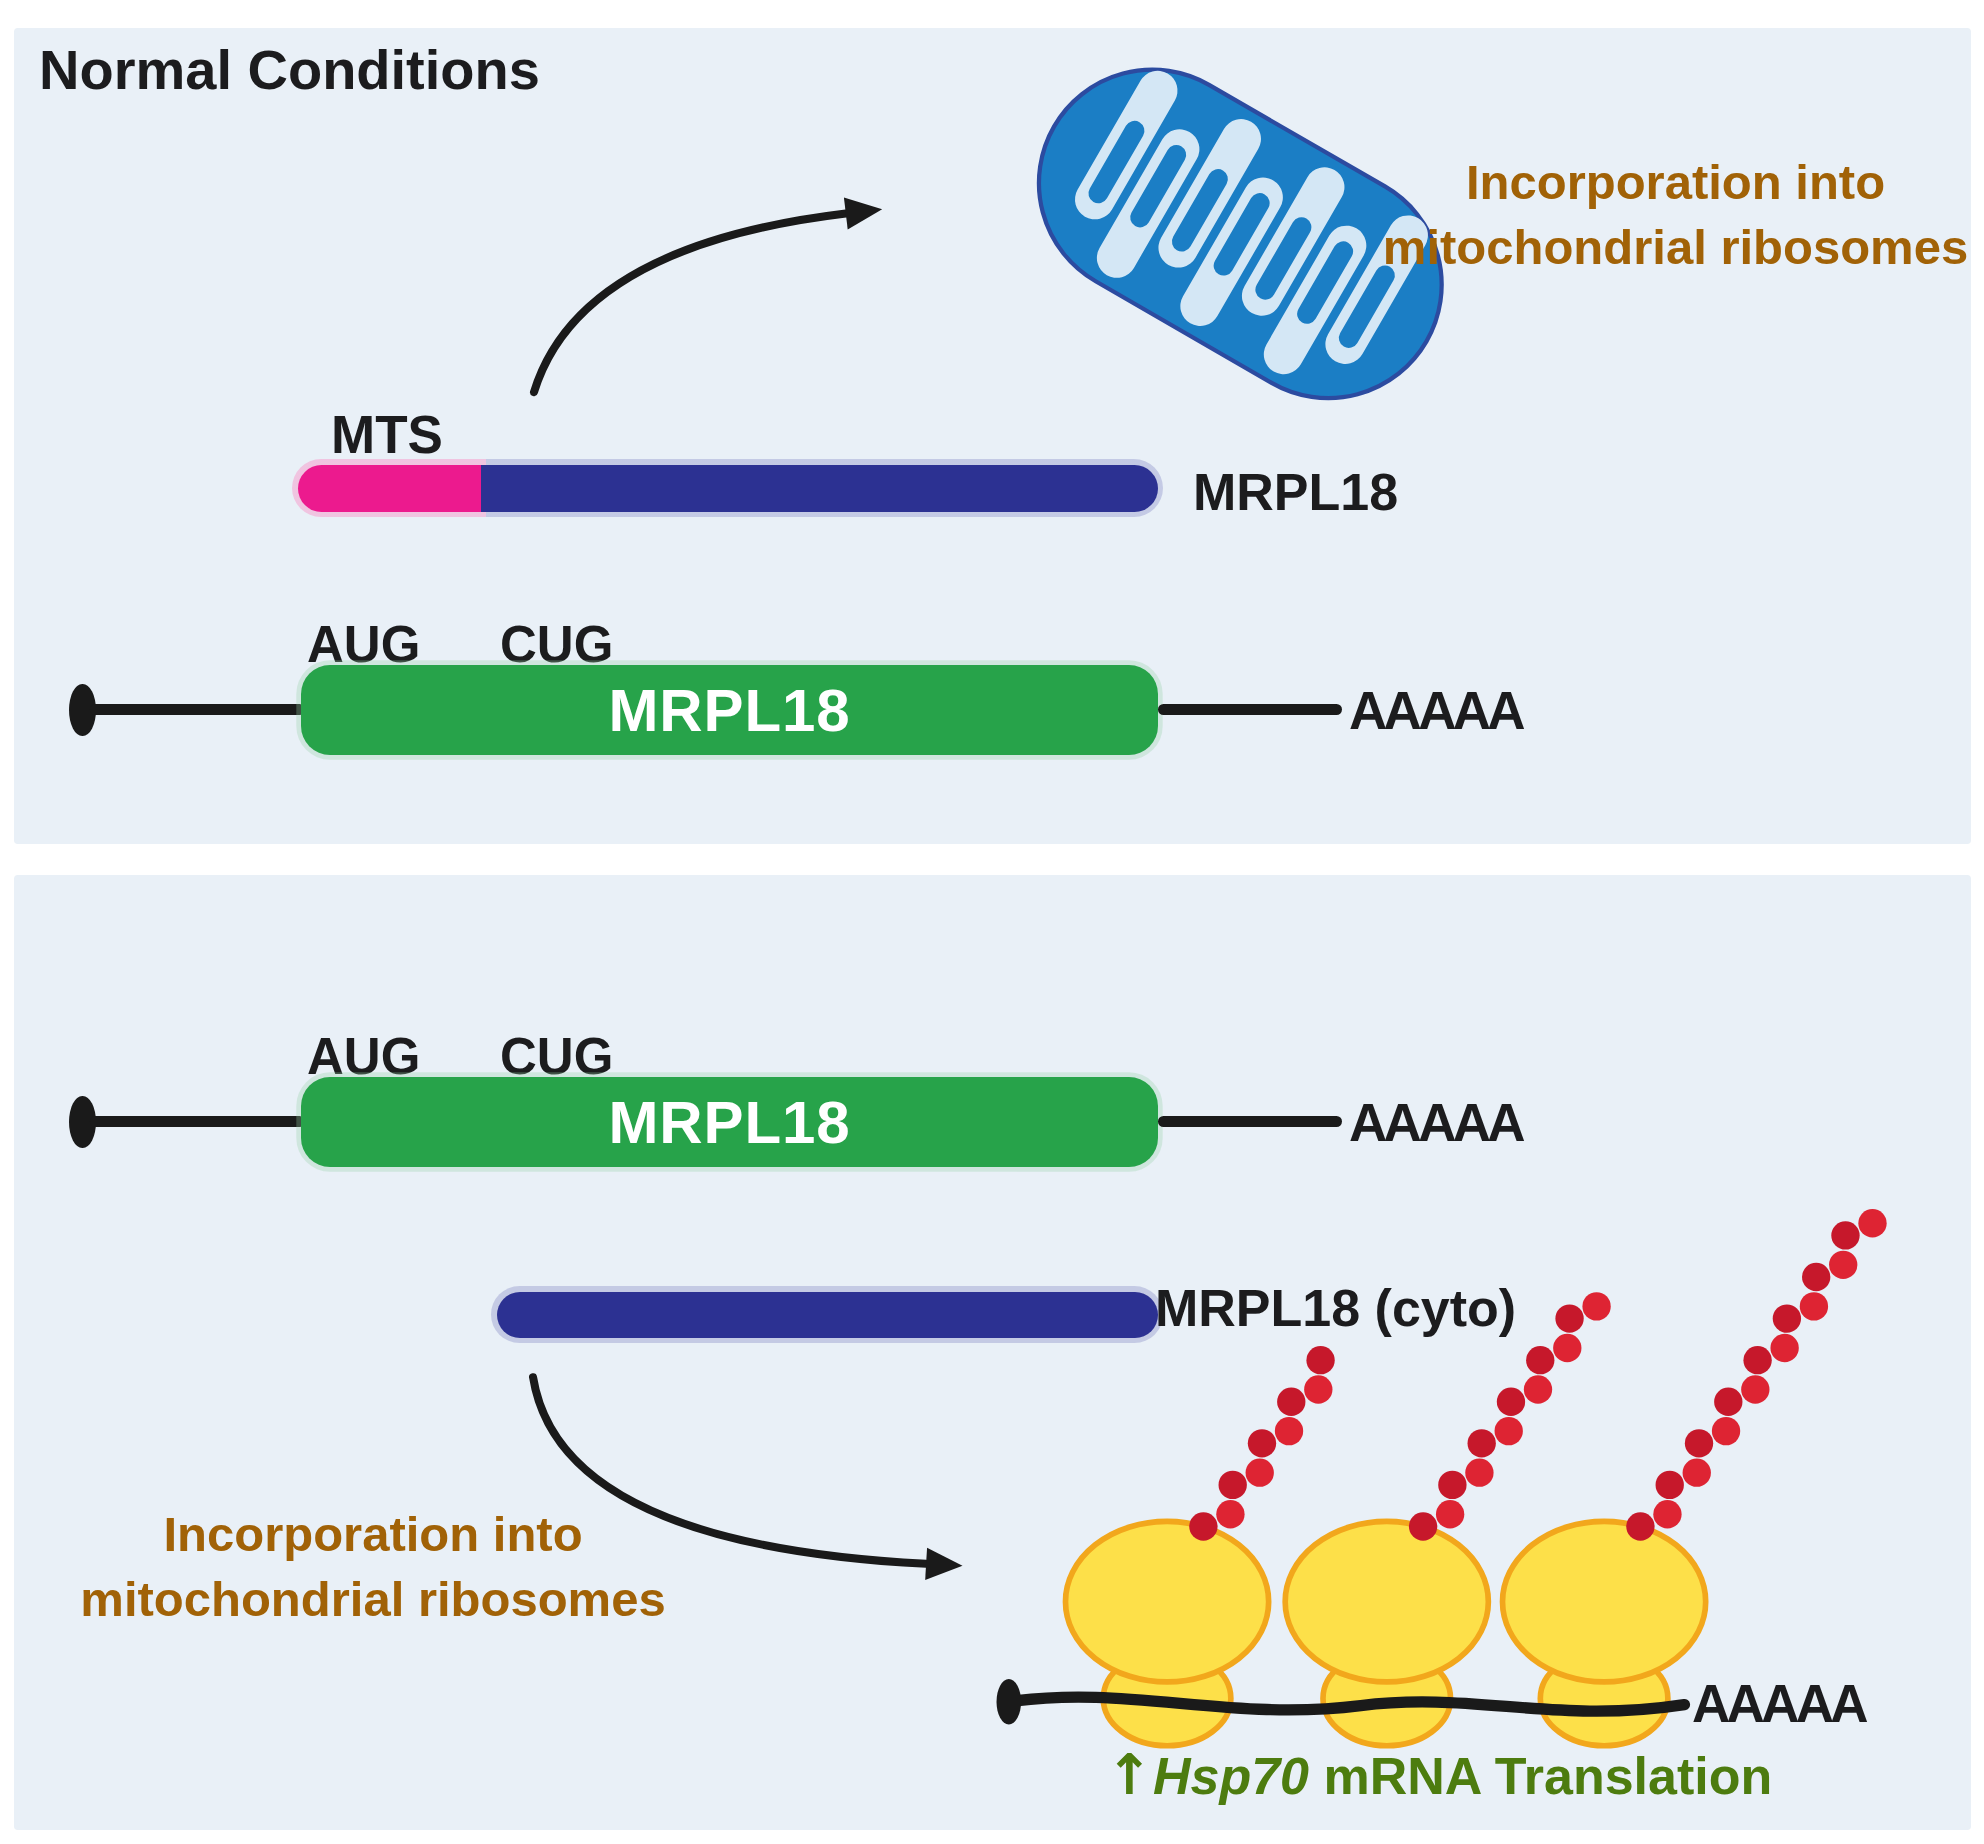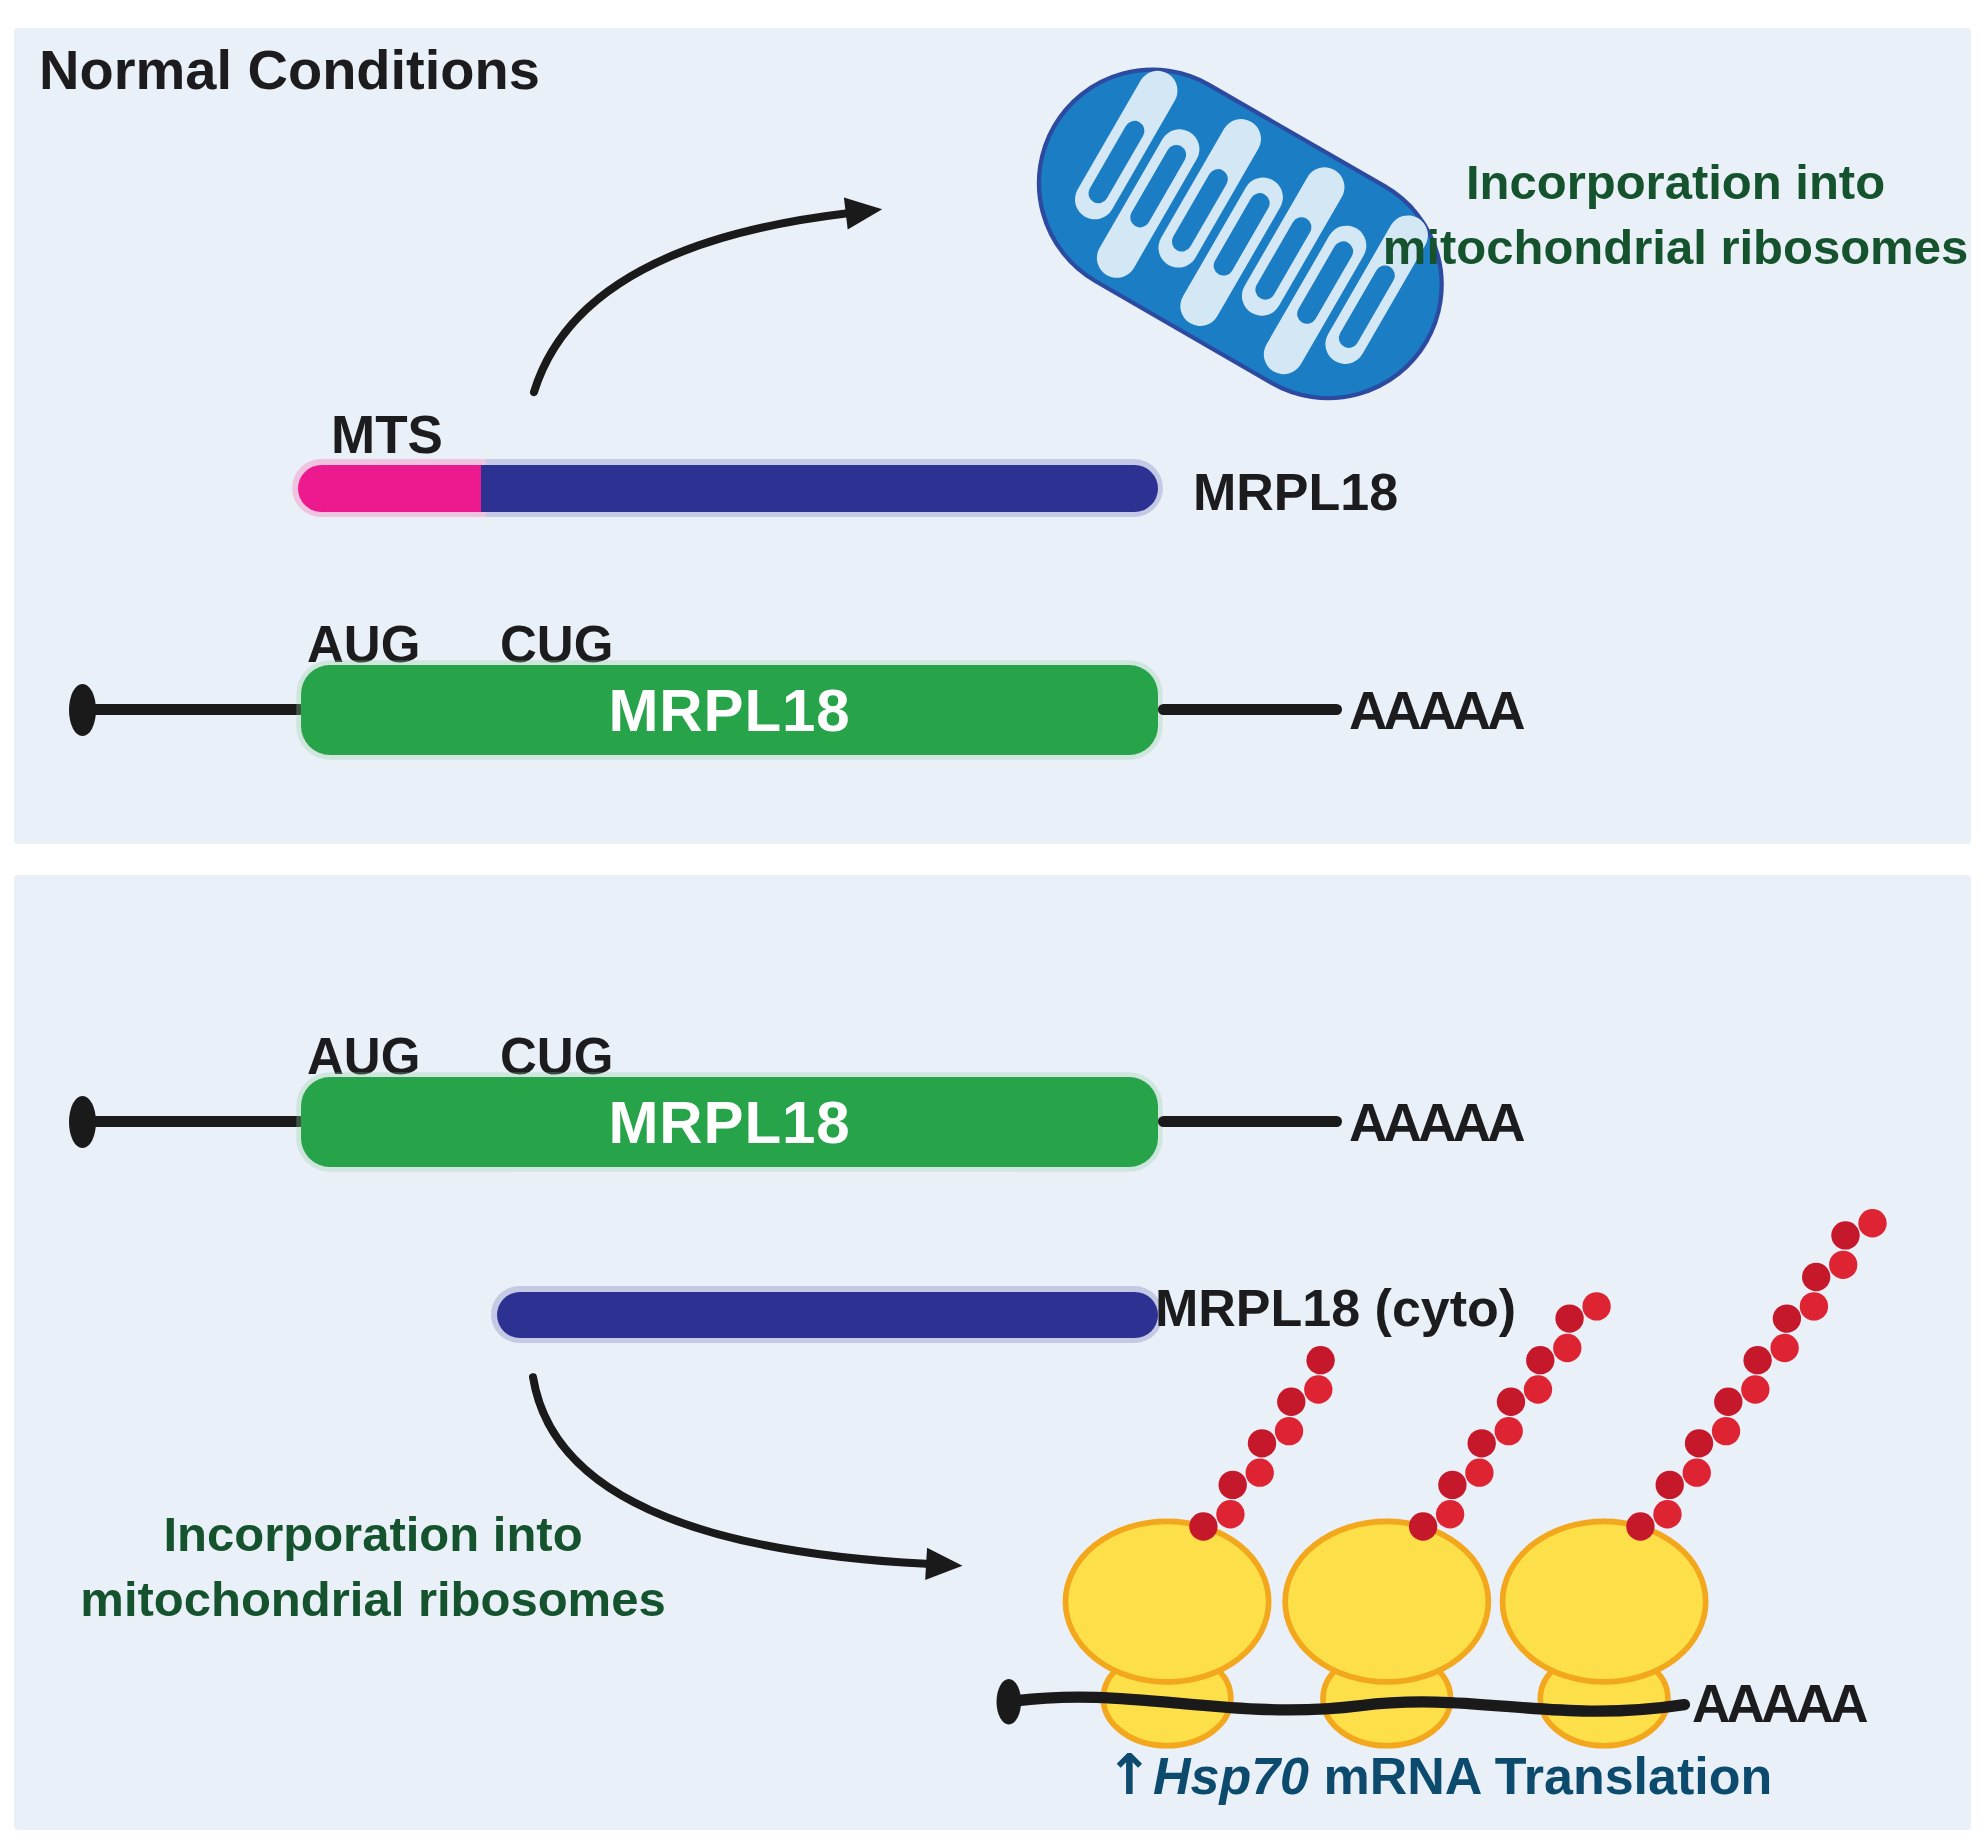--- a/index.html
+++ b/index.html
@@ -11,21 +11,21 @@
     color:#1c1c1e;
     overflow:hidden;
   }
   .panel{
     position:absolute;left:14px;width:1957px;
     background:#e9f0f7;border-radius:3.8px;
   }
   #panel-normal{top:28px;height:816px;}
   #panel-heat{top:875px;height:955px;}
   .t{position:absolute;font-weight:bold;white-space:nowrap;color:#1c1c1e;line-height:1.05;}
-  .caption{position:absolute;font-weight:bold;text-align:center;color:#14532d;line-height:1.33;white-space:nowrap;}
+  .caption{position:absolute;font-weight:bold;text-align:center;color:#a16207;line-height:1.33;white-space:nowrap;}
   .mline{position:absolute;height:11.3px;background:#1a1a1a;border-radius:5.7px;}
   .mcap{position:absolute;width:26.5px;height:52px;border-radius:50%;background:#1a1a1a;}
   .genebox{
     position:absolute;width:857px;height:90px;border-radius:29px;
     background:#27a34a;
     box-shadow:0 0 0 4.7px rgba(150,210,165,0.30);
     display:flex;align-items:center;justify-content:center;
   }
   .genebox .glabel{
     color:#ffffff;font-weight:bold;font-size:60px;letter-spacing:0.9px;
@@ -37,21 +37,21 @@
       rgba(166,171,214,0.55) 194px, rgba(166,171,214,0.55) 100%);
   }
   .halo-navy{background:rgba(166,171,214,0.55);}
   .protein-bar{
     width:860px;height:47px;border-radius:23.6px;
     background:linear-gradient(90deg,#ec1a8e 0px,#ec1a8e 183px,#2c3192 183px,#2c3192 100%);
   }
   .cyto-bar{width:661px;height:46px;border-radius:23px;background:#2c3192;}
   .polyA{letter-spacing:-0.07em;}
   svg.overlay{position:absolute;left:0;top:0;}
-  .hsp{position:absolute;font-weight:bold;font-size:52px;white-space:nowrap;color:#0c4a6e;}
+  .hsp{position:absolute;font-weight:bold;font-size:52px;white-space:nowrap;color:#4d7c0f;}
   .hsp .up{font-family:"DejaVu Sans", sans-serif;font-size:56px;}
   .hsp .it{font-style:italic;}
 </style>
 </head>
 <body>
 
 <div class="page">
 
   <div class="panel" id="panel-normal"></div>
   <div class="panel" id="panel-heat"></div>

